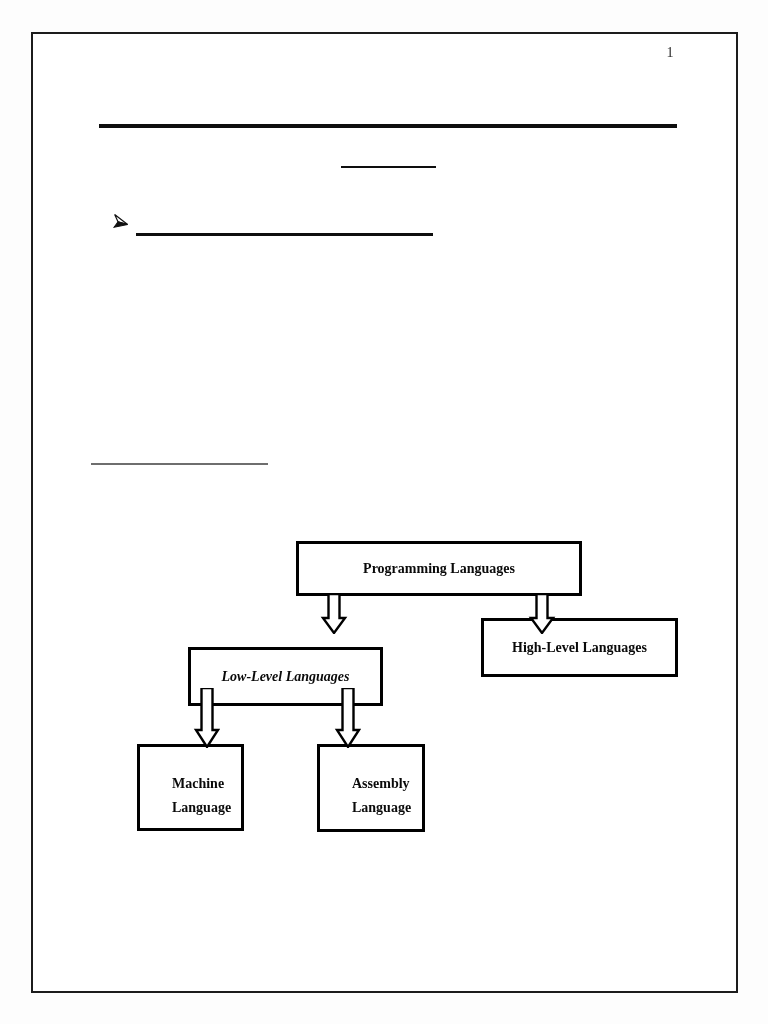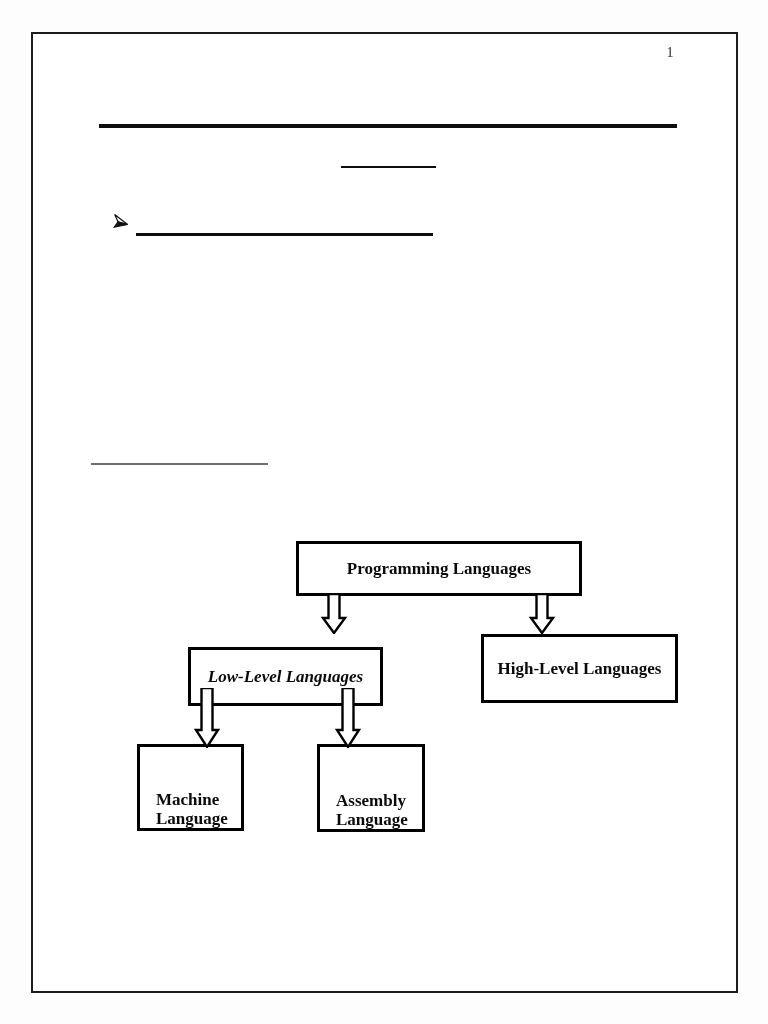--- a/index.html
+++ b/index.html
@@ -37,33 +37,33 @@
   .diagram { position: absolute; left: 0; top: 0; width: 768px; height: 1024px; }
   .node {
     position: absolute;
     box-sizing: border-box;
     border: 3px solid #000000;
     background: #ffffff;
     display: flex;
     align-items: center;
     justify-content: center;
     font-weight: bold;
-    font-size: 17px;
+    font-size: 14px;
     color: #0a0a0a;
     text-align: center;
   }
   .node-programming { left: 296px; top: 541px; width: 286px; height: 55px; }
   .node-low-level   { left: 188px; top: 647px; width: 195px; height: 59px; font-style: italic; }
-  .node-high-level  { left: 481px; top: 634px; width: 197px; height: 69px; }
+  .node-high-level  { left: 481px; top: 618px; width: 197px; height: 59px; }
   .node-machine, .node-assembly {
-    align-items: flex-end;
+    align-items: center;
     justify-content: flex-start;
     text-align: left;
-    line-height: 19px;
-    padding: 16px 0 0 16px;
+    line-height: 24px;
+    padding: 16px 0 0 32px;
   }
   .node-machine  { left: 137px; top: 744px; width: 107px; height: 87px; }
   .node-assembly { left: 303px; top: 744px; width: 108px; height: 88px; margin-left: 14px; }
   .node-label { white-space: pre-line; }
   .arrow { position: absolute; }
   .arrow-a1 { left: 320px; top: 594px; }
   .arrow-a2 { left: 528px; top: 594px; }
   .arrow-a3 { left: 193px; top: 688px; }
   .arrow-a4 { left: 334px; top: 688px; }
 </style>

